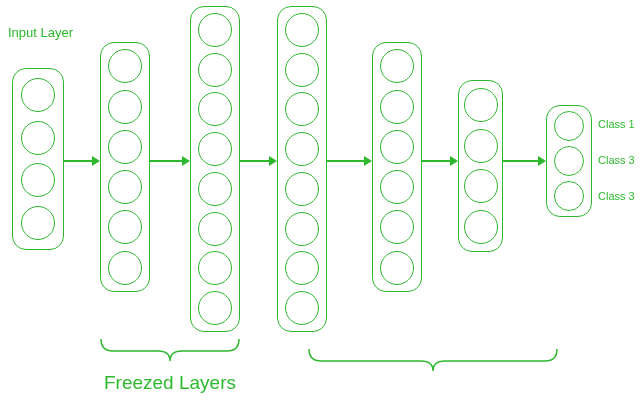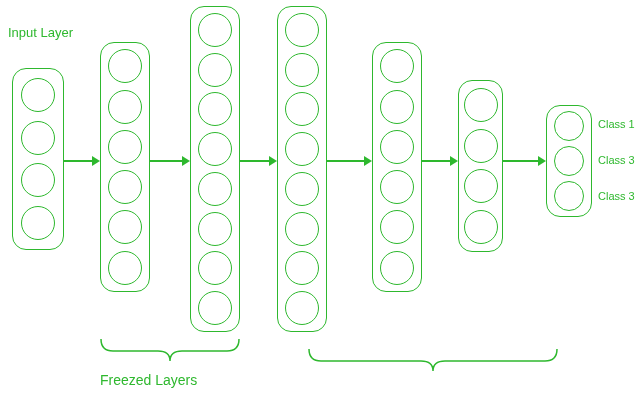--- a/index.html
+++ b/index.html
@@ -87,21 +87,22 @@
   .c2 { top: 190px; }
 
   .brace { position: absolute; overflow: visible; }
   .brace path { stroke: var(--accent); fill: none; stroke-width: 1.5; }
   .brace-freezed   { left: 100px; top: 338px; }
   .brace-trainable { left: 308px; top: 348px; }
 
   .group-label {
     position: absolute;
     color: var(--accent);
-    font-size: 14px;
+    font-size: 19px;
+    text-align: center;
   }
   .gl-freezed   { left: 100px; top: 372px; width: 140px; }
   .gl-trainable { left: 308px; top: 388px; width: 250px; }
 </style>
 </head>
 <body>
 
 <div class="canvas">
 
   <div class="label input-label">Input Layer</div>

